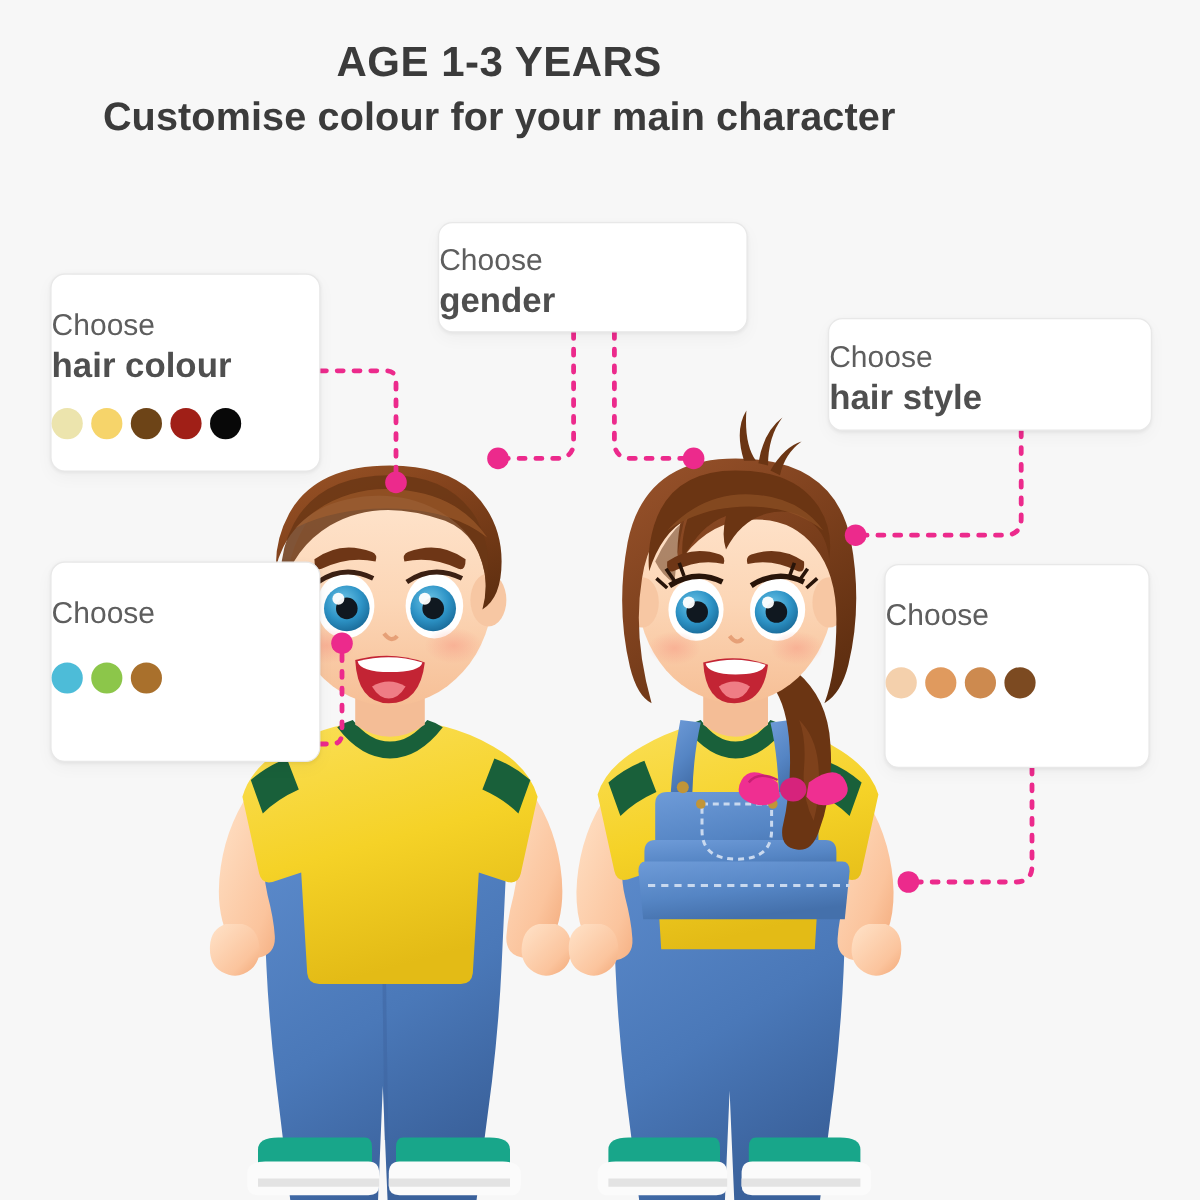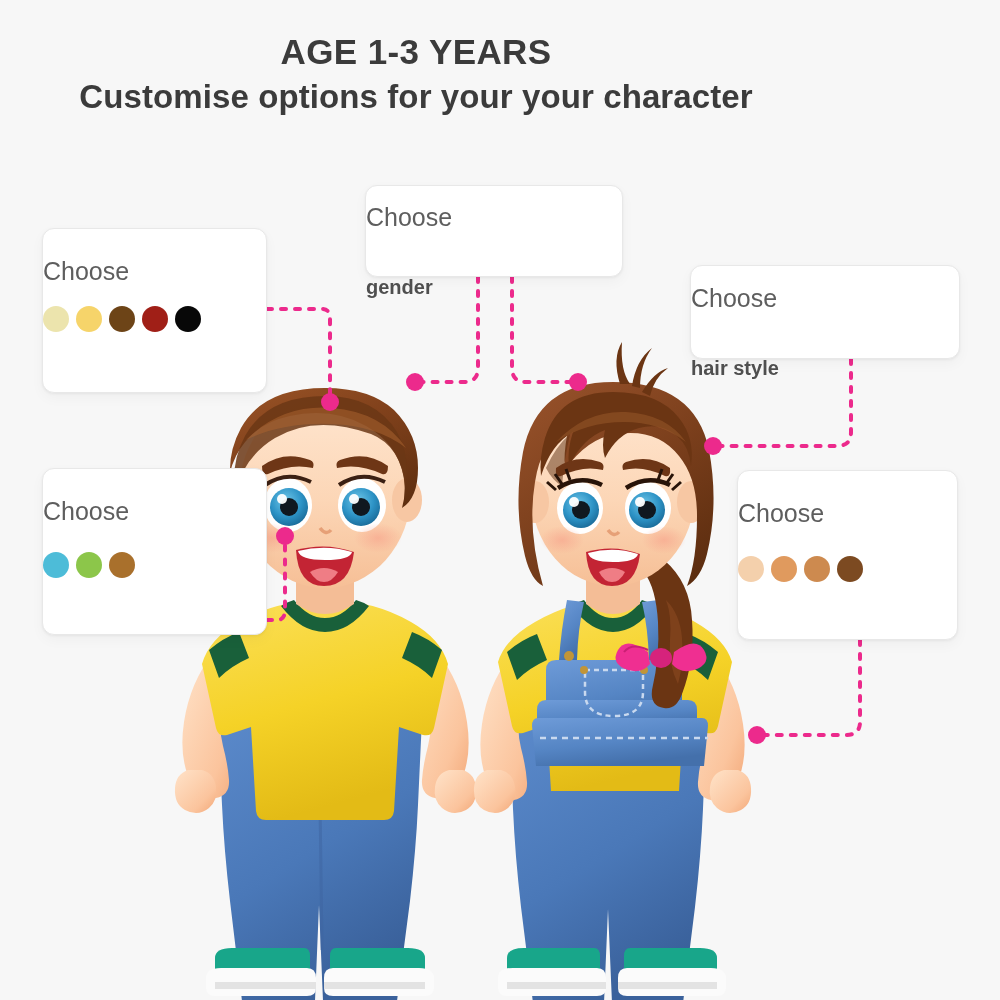--- a/index.html
+++ b/index.html
@@ -26,21 +26,21 @@
 
   
   .card {
     position:absolute; background:#fff;
     border:1px solid #e8e8e8; border-radius:12px;
     box-shadow:0 1px 3px rgba(0,0,0,.055), 0 5px 14px rgba(0,0,0,.035);
     display:flex; flex-direction:column; 
     z-index:40;
   }
   .card .t1 { font-size:25px; color:#5e5e5e; font-weight:400; line-height:33px; }
-  .card .t2 { font-size:20px; color:#4f4f4f; font-weight:700; line-height:34px; white-space:nowrap;margin-top:36px;}
+  .card .t2 { font-size:29px; color:#4f4f4f; font-weight:700; line-height:34px; white-space:nowrap;}
   .swatches { display:flex; gap:7px; }
   .sw { width:26px; height:26px; border-radius:50%; }
 
   #card-hair-colour { left:42px;  top:228px; width:225px; height:165px; padding-top:26px; }
   #card-gender      { left:365px; top:185px; width:258px; height:92px;  padding-top:15px; }
   #card-hair-style  { left:690px; top:265px; width:270px; height:94px;  padding-top:16px; }
   #card-eyes-colour { left:42px;  top:468px; width:225px; height:167px; padding-top:26px; }
   #card-skin-colour { left:737px; top:470px; width:221px; height:170px; padding-top:26px; }
 
   #card-hair-colour .swatches { margin-top:18px; }
@@ -53,21 +53,21 @@
   
   #people { position:absolute; left:0; top:300px; width:1000px; height:700px; z-index:20; }
 </style>
 </head>
 <body style="background: rgb(247, 247, 247);">
 
 <div id="stage">
 
   <div class="heading">
     <div class="l1">AGE 1-3 YEARS</div>
-    <div class="l2">Customise options for your your character</div>
+    <div class="l2">Customise colour for your main character</div>
   </div>
 
   <svg id="people" viewBox="0 0 1000 700">
     <defs>
       <linearGradient id="gSkin" x1="0" y1="0" x2="0" y2="1">
         <stop offset="0%" stop-color="#ffe6d0"></stop>
           <stop offset="55%" stop-color="#fcd6b6"></stop>
         <stop offset="100%" stop-color="#f6bf96"></stop>
       </linearGradient>
       <linearGradient id="gSkinArm" x1="0" y1="0" x2="1" y2="1">
@@ -288,20 +288,21 @@
       <circle cx="415" cy="382" r="9"></circle>
       <circle cx="578" cy="382" r="9"></circle>
       <circle cx="713" cy="446" r="9"></circle>
       <circle cx="285" cy="536" r="9"></circle>
       <circle cx="757" cy="735" r="9"></circle>
     </g>
   </svg>
 
   <div class="card" id="card-hair-colour">
     <div class="t1">Choose</div>
+    <div class="t2">hair colour</div>
     <div class="swatches">
         <div class="sw" style="background: rgb(236, 228, 173);"></div>
         <div class="sw" style="background: rgb(246, 212, 106);"></div>
         <div class="sw" style="background: rgb(109, 68, 23);"></div>
         <div class="sw" style="background: rgb(160, 31, 23);"></div>
         <div class="sw" style="background: rgb(8, 8, 8);"></div>
       </div>
   </div>
 
   <div class="card" id="card-gender">

